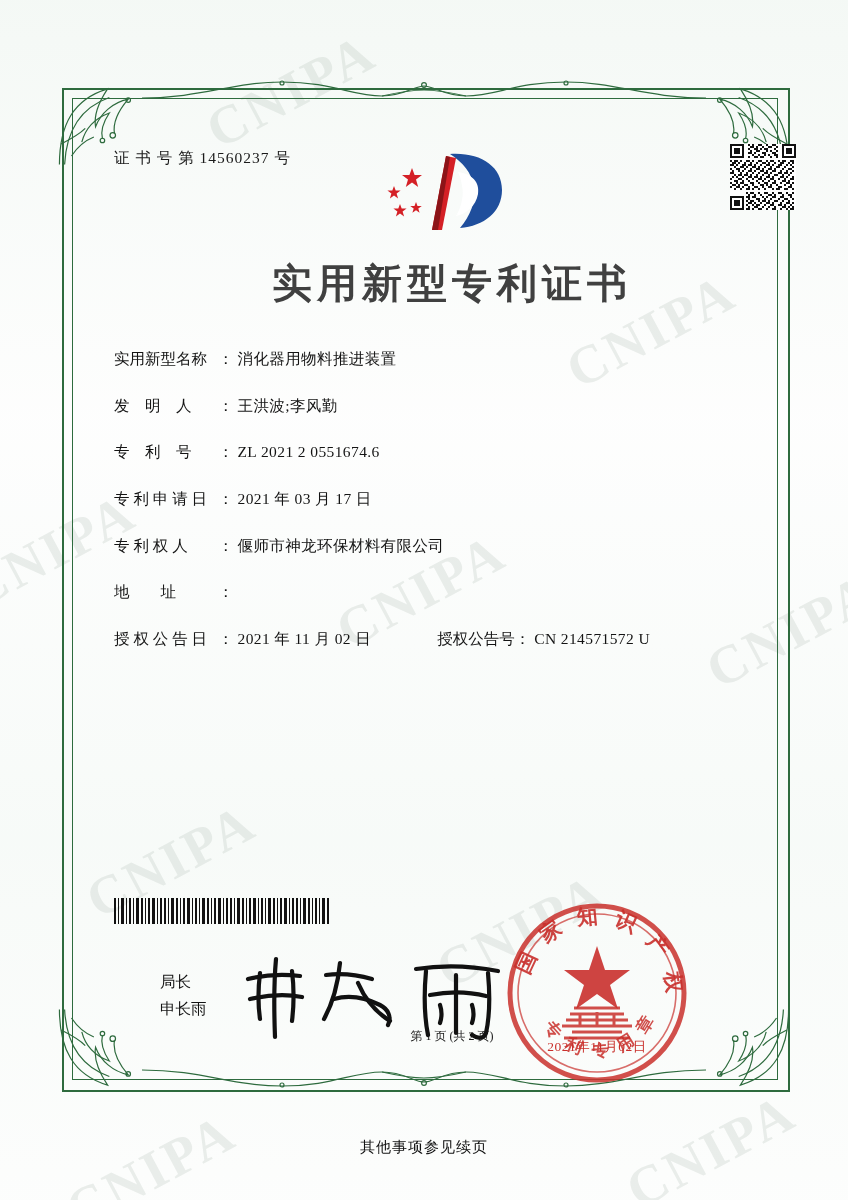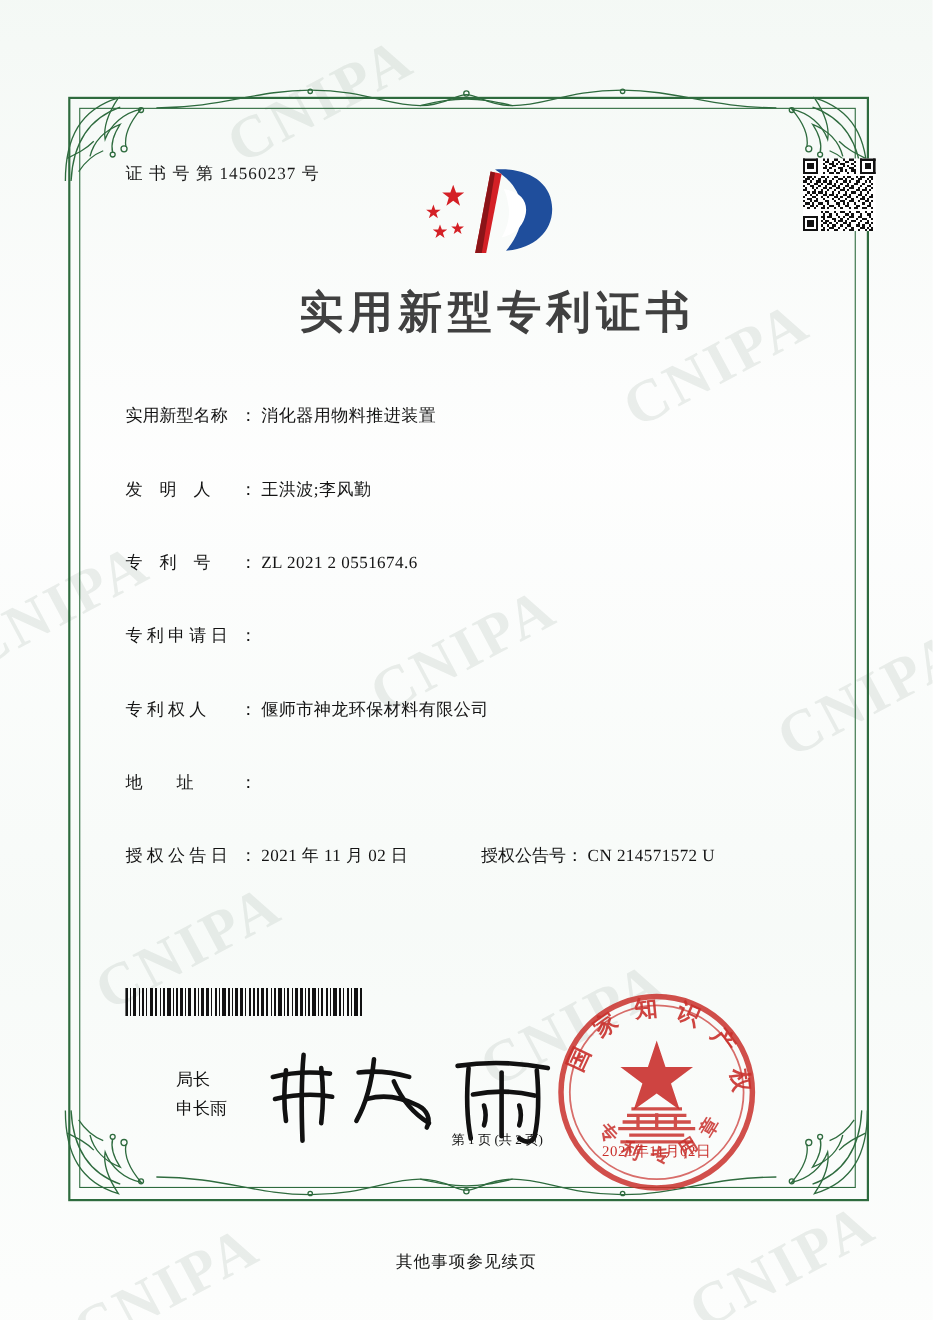--- a/index.html
+++ b/index.html
@@ -152,21 +152,20 @@
     display: flex;
     align-items: baseline;
     margin-bottom: 25px;
     line-height: 1.4;
   }
   .field-label {
     width: 104px;
     flex: 0 0 104px;
     letter-spacing: 0;
     white-space: pre;
-    margin-top: 20px;
   }
   .field-colon {
     flex: 0 0 auto;
     padding-right: 4px;
   }
   .field-value {
     flex: 1 1 auto;
     letter-spacing: 0.4px;
   }
   .field-row.dual .field-value {
@@ -669,20 +668,21 @@
 
       <div class="field-row">
         <span class="field-label">专    利    号</span>
         <span class="field-colon">：</span>
         <span class="field-value">ZL 2021 2 0551674.6</span>
       </div>
 
       <div class="field-row">
         <span class="field-label">专 利 申 请 日</span>
         <span class="field-colon">：</span>
+        <span class="field-value">2021 年 03 月 17 日</span>
       </div>
 
       <div class="field-row">
         <span class="field-label">专 利 权 人</span>
         <span class="field-colon">：</span>
         <span class="field-value">偃师市神龙环保材料有限公司</span>
       </div>
 
       <div class="field-row">
         <span class="field-label">地        址</span>

